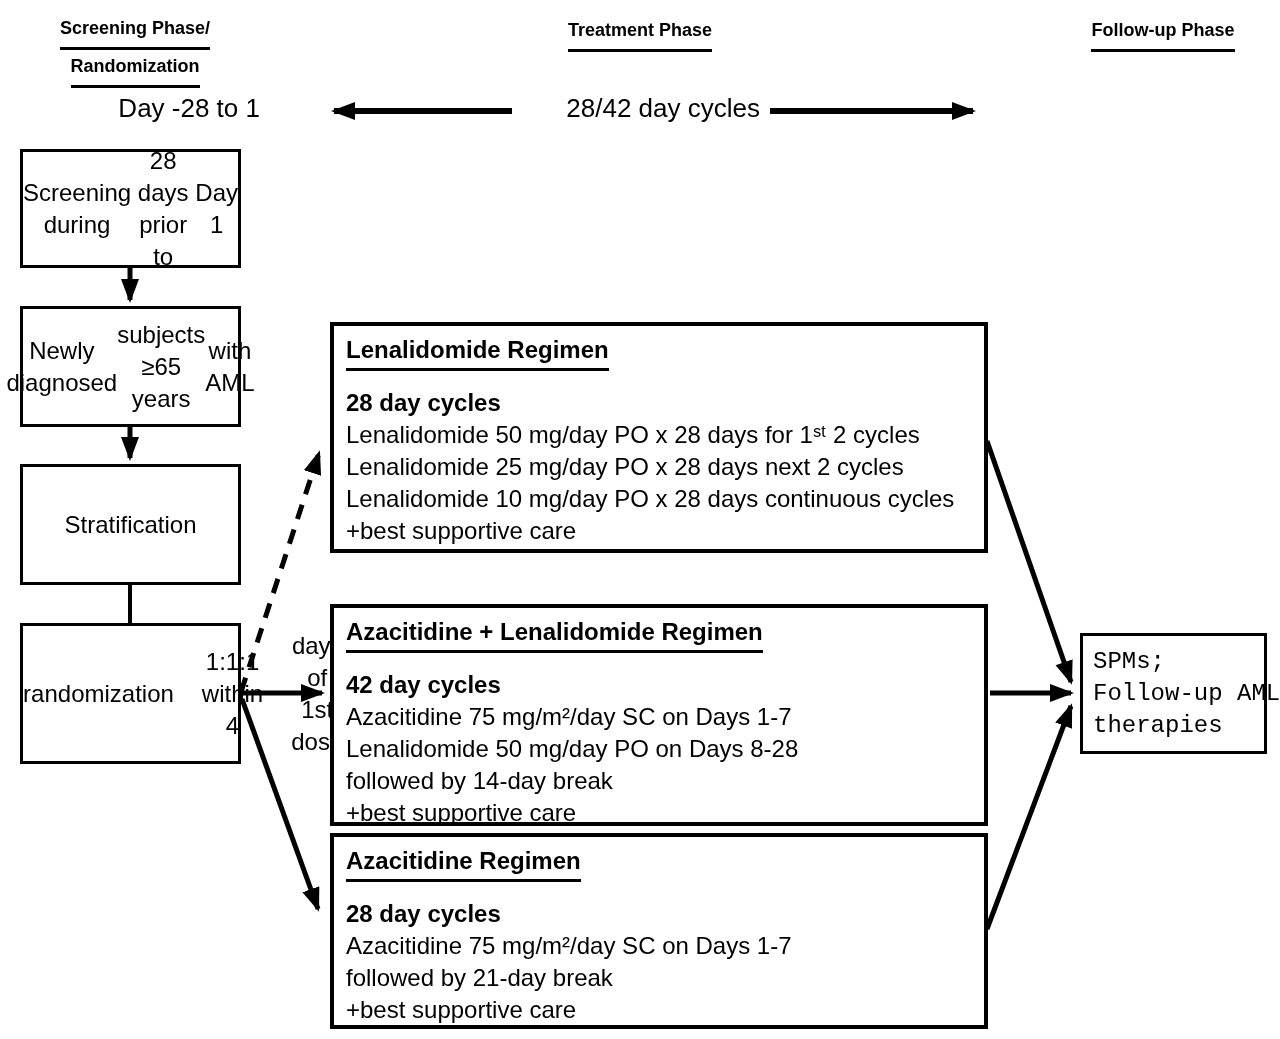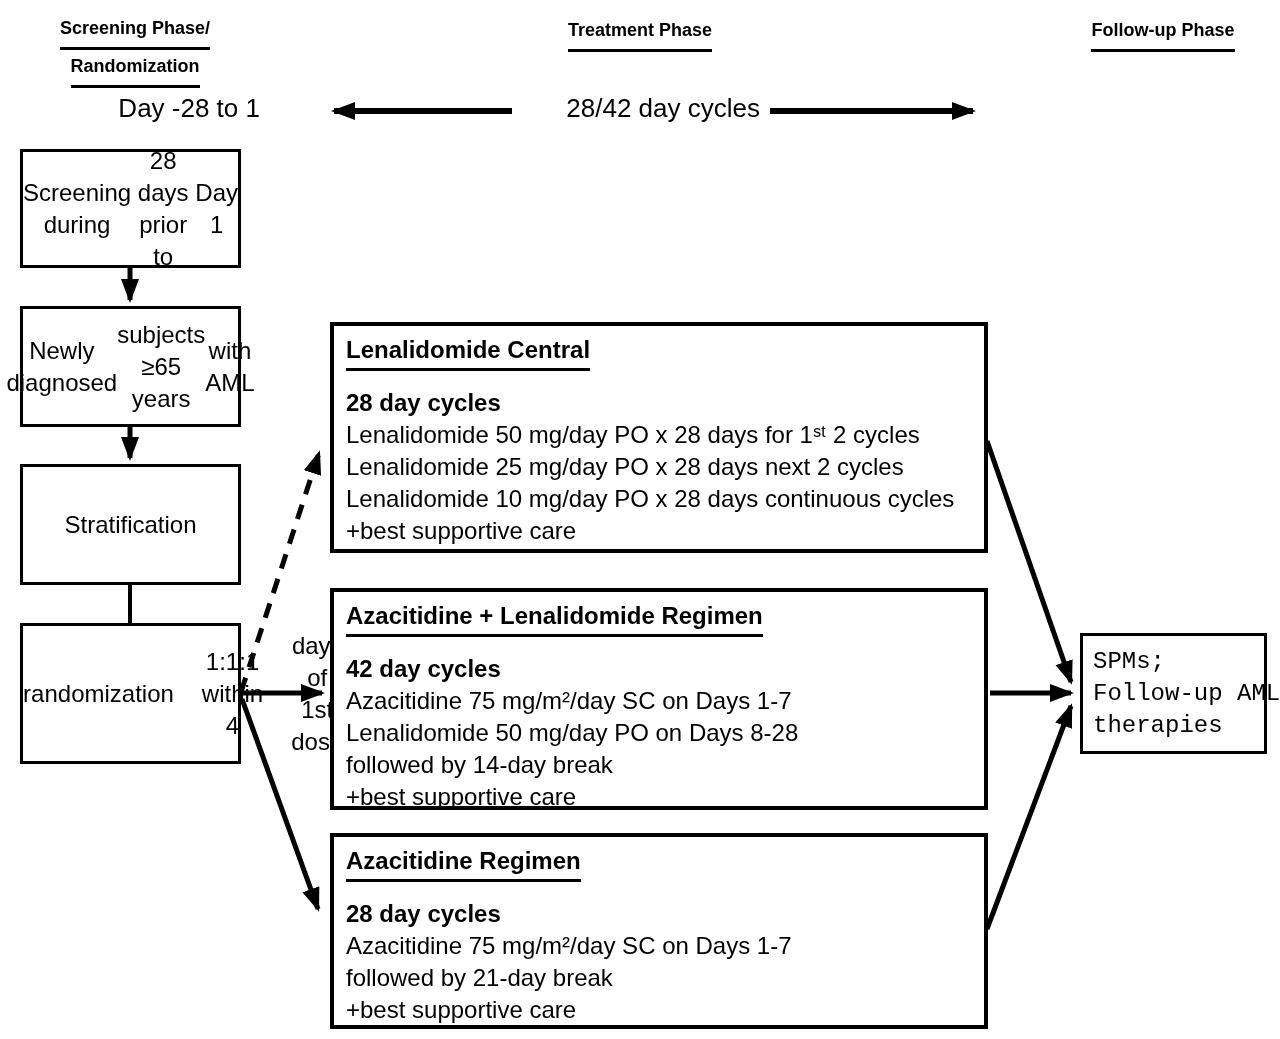--- a/index.html
+++ b/index.html
@@ -73,21 +73,21 @@
     width: 658px;
     border: 4px solid #000000;
     box-sizing: border-box;
     background: #ffffff;
     padding: 8px 12px;
     font-size: 24px;
     line-height: 32px;
     text-align: left;
   }
   .rbox-1 { top: 322px; height: 231px; }
-  .rbox-2 { top: 588px; height: 222px; }
+  .rbox-2 { top: 604px; height: 222px; }
   .rbox-3 { top: 833px; height: 196px; }
   .rtitle {
     font-weight: bold;
     margin-bottom: 16px;
   }
   .rsub { font-weight: bold; }
 
   .box-followup {
     position: absolute;
     left: 1080px; top: 633px;
@@ -166,21 +166,21 @@
   </div>
 
   <div class="box box-random">
     <div>Central</div>
     <div>randomization</div>
     <div>1:1:1 within 4</div>
     <div>days of 1st dose</div>
   </div>
 
   <div class="rbox rbox-1">
-    <div class="rtitle"><span class="u-inline">Lenalidomide Central</span></div>
+    <div class="rtitle"><span class="u-inline">Lenalidomide Regimen</span></div>
     <div class="rsub">28 day cycles</div>
     <div>Lenalidomide 50 mg/day PO x 28 days for 1ˢᵗ 2 cycles</div>
     <div>Lenalidomide 25 mg/day PO x 28 days next 2 cycles</div>
     <div>Lenalidomide 10 mg/day PO x 28 days continuous cycles</div>
     <div>+best supportive care</div>
   </div>
 
   <div class="rbox rbox-2">
     <div class="rtitle"><span class="u-inline">Azacitidine + Lenalidomide Regimen</span></div>
     <div class="rsub">42 day cycles</div>

